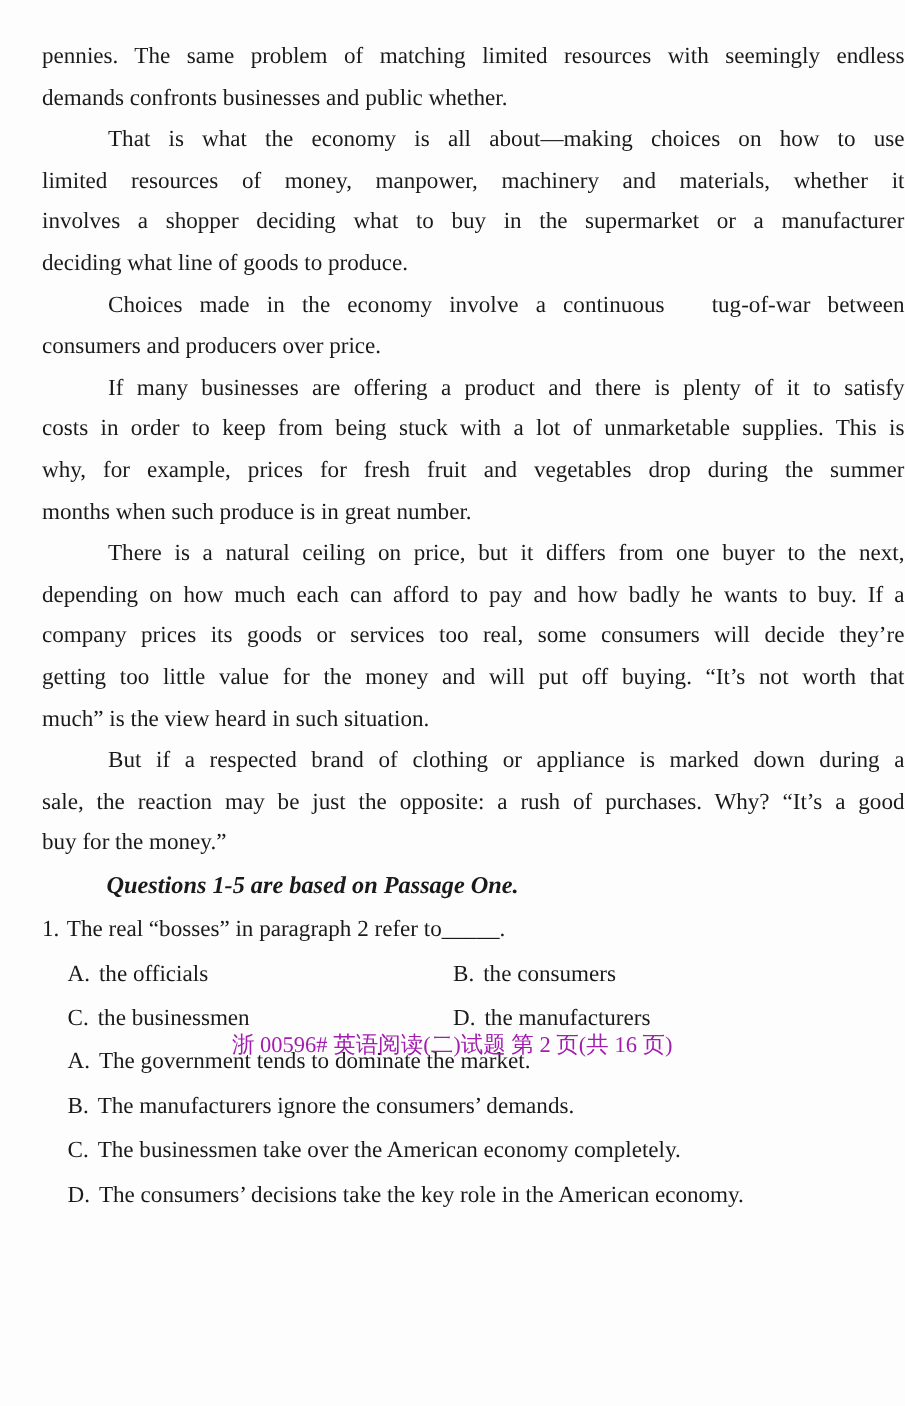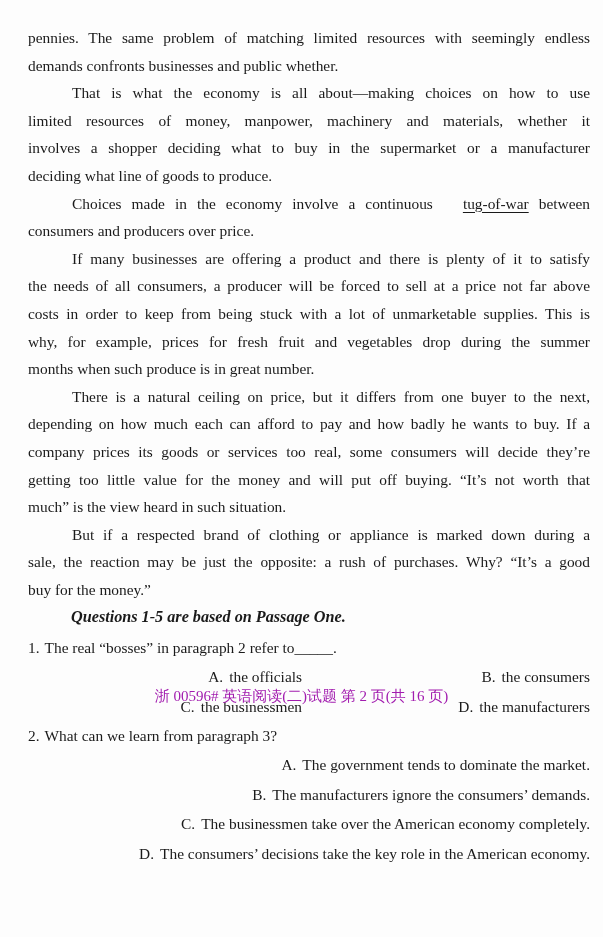--- a/index.html
+++ b/index.html
@@ -11,40 +11,39 @@
     width: 603px;
     height: 937px;
     overflow: hidden;
     font-family: "Liberation Serif", "DejaVu Serif", serif;
     color: #1a1a1a;
   }
   .page {
     box-sizing: border-box;
     width: 603px;
     height: 738px;
-    padding: 24px 13px 0 28px;
+    padding: 24px 0 0 28px;
     position: relative;
   }
   
   .passage {
     font-size: 15.4px;
   }
   .para { margin: 0; }
   .line {
     height: 27.6px;
     line-height: 27.6px;
     text-align: justify;
     text-align-last: justify;
     overflow: hidden;
     white-space: normal;
   }
   .line.last { text-align-last: left; }
   .line.first { text-indent: 44px; }
   .u {
-    text-decoration: underline;
     text-underline-offset: 3px;
     margin-left: 20px;
   }
   
   .questions {
     font-size: 15.4px;
   }
   .q-header {
     font-weight: bold;
     font-style: italic;
@@ -59,21 +58,20 @@
   }
   .q-num { margin-right: 5px; }
   .options { padding-left: 17px; }
   .options.cols-2 {
     display: grid;
     grid-template-columns: 257px auto;
   }
   .option {
     height: 29.4px;
     line-height: 29.4px;
-    text-align: right;
   }
   .opt-label { margin-right: 6px; }
   
   .footer {
     position: absolute;
     left: 0;
     right: 0;
     bottom: 32px;
     text-align: center;
     font-size: 15px;
@@ -94,21 +92,20 @@
         <div class="line">limited resources of money, manpower, machinery and materials, whether it</div>
         <div class="line">involves a shopper deciding what to buy in the supermarket or a manufacturer</div>
         <div class="line last">deciding what line of goods to produce.</div>
       </div>
       <div class="para">
         <div class="line first"><span>Choices made in the economy involve a continuous </span><span class="u">tug-of-war</span><span> between</span></div>
         <div class="line last">consumers and producers over price.</div>
       </div>
       <div class="para">
         <div class="line first">If many businesses are offering a product and there is plenty of it to satisfy</div>
-        <div class="line">the needs of all consumers, a producer will be forced to sell at a price not far above</div>
         <div class="line">costs in order to keep from being stuck with a lot of unmarketable supplies. This is</div>
         <div class="line">why, for example, prices for fresh fruit and vegetables drop during the summer</div>
         <div class="line last">months when such produce is in great number.</div>
       </div>
       <div class="para">
         <div class="line first">There is a natural ceiling on price, but it differs from one buyer to the next,</div>
         <div class="line">depending on how much each can afford to pay and how badly he wants to buy. If a</div>
         <div class="line">company prices its goods or services too real, some consumers will decide they’re</div>
         <div class="line">getting too little value for the money and will put off buying. “It’s not worth that</div>
         <div class="line last">much” is the view heard in such situation.</div>
@@ -125,21 +122,20 @@
         <div class="question">
           <div class="q-stem"><span class="q-num">1.</span><span class="q-text">The real “bosses” in paragraph 2 refer to_____.</span></div>
           <div class="options cols-2">
             <div class="option"><span class="opt-label">A.</span><span class="opt-text">the officials</span></div>
             <div class="option"><span class="opt-label">B.</span><span class="opt-text">the consumers</span></div>
             <div class="option"><span class="opt-label">C.</span><span class="opt-text">the businessmen</span></div>
             <div class="option"><span class="opt-label">D.</span><span class="opt-text">the manufacturers</span></div>
           </div>
         </div>
         <div class="question">
-          <div class="q-stem"><span class="q-num">2.</span><span class="q-text">What can we learn from paragraph 3?</span></div>
           <div class="options cols-1">
             <div class="option"><span class="opt-label">A.</span><span class="opt-text">The government tends to dominate the market.</span></div>
             <div class="option"><span class="opt-label">B.</span><span class="opt-text">The manufacturers ignore the consumers’ demands.</span></div>
             <div class="option"><span class="opt-label">C.</span><span class="opt-text">The businessmen take over the American economy completely.</span></div>
             <div class="option"><span class="opt-label">D.</span><span class="opt-text">The consumers’ decisions take the key role in the American economy.</span></div>
           </div>
         </div>
       </div>
   </div>
   <div class="footer">浙 00596#  英语阅读(二)试题  第 2 页(共 16 页)</div>

